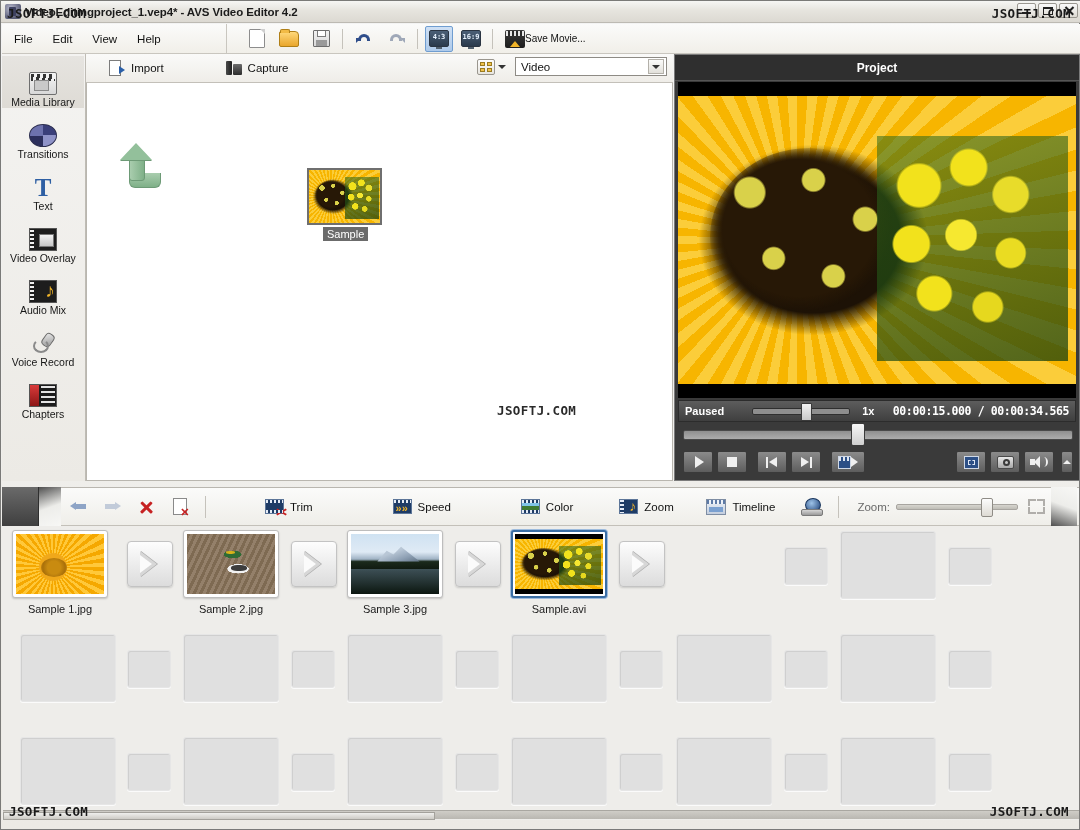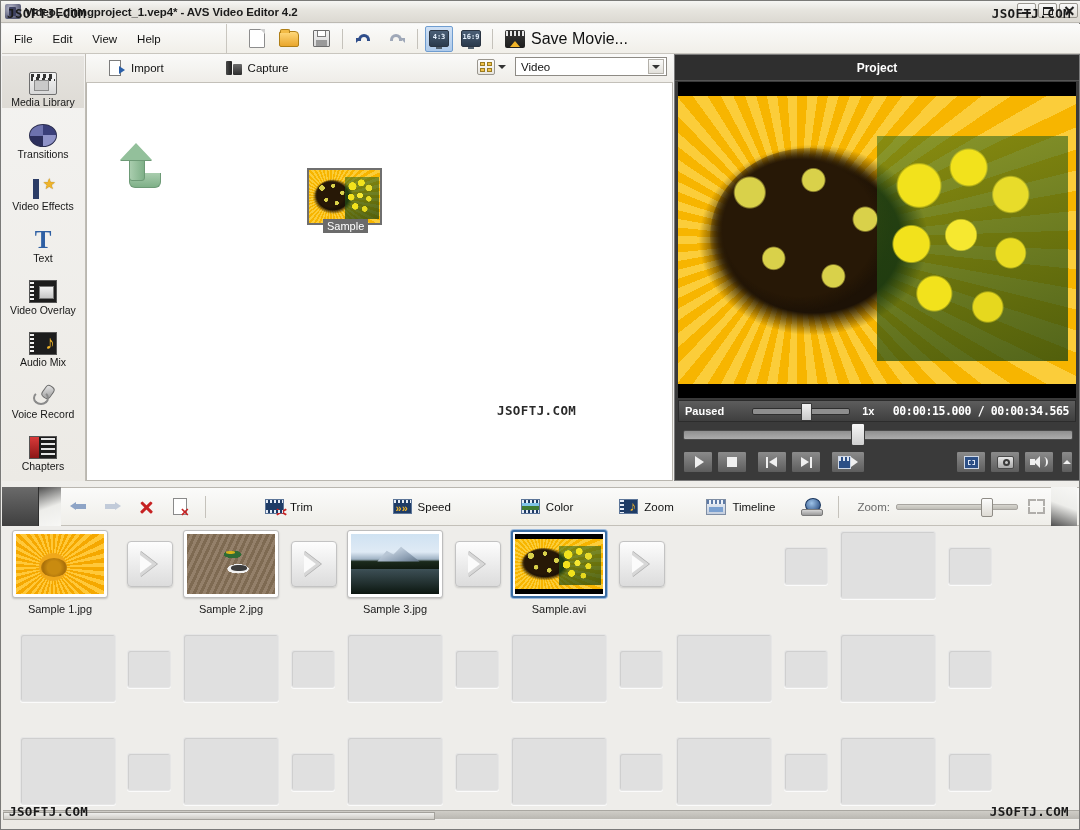--- a/index.html
+++ b/index.html
@@ -118,21 +118,21 @@
   }
   .ic-savemovie:before{
     content:"";position:absolute;left:1px;top:1px;width:18px;height:5px;
     background:repeating-linear-gradient(90deg,#e8e8e8 0 2px,#2b2b2b 2px 4px);
   }
   .ic-savemovie:after{
     content:"";position:absolute;left:5px;bottom:1px;
     border-width:0 5px 6px 5px;border-style:solid;
     border-color:transparent transparent #f0b429 transparent;
   }
-  .tb-label{font-size:16px;color:#111;margin-left:6px;}
+  .tb-label{font-size:10px;color:#111;}
 
   
   .sidebar{
     position:absolute;left:1px;top:53px;width:84px;height:427px;
     background:linear-gradient(180deg,#f4f3f1 0%,#eceae5 100%);
     border-right:1px solid #bfbcb5;
     box-sizing:border-box;
     padding-top:2px;
   }
   .sb-item{
@@ -223,21 +223,21 @@
     position:absolute;left:1px;top:0;width:0;height:0;
     border-left:16px solid transparent;border-right:16px solid transparent;border-bottom:17px solid #93c09b;
     filter:drop-shadow(0 1px 0 #6d9a76);
   }
   .media-thumb{
     position:absolute;left:220px;top:85px;width:75px;height:57px;
     background:#111;border:2px solid #6f6f6f;box-sizing:border-box;overflow:hidden;
   }
   .media-thumb .pic{position:absolute;inset:0;}
   .media-thumb-label{
-    position:absolute;left:236px;top:136px;
+    position:absolute;left:236px;top:144px;
     background:#6b6b6b;color:#fff;font-size:11px;padding:1px 4px;white-space:nowrap;
   }
 
   
   .sunflower{
     position:absolute;inset:0;
     background:
       radial-gradient(ellipse 40% 46% at 34% 50%, #1d1206 0 55%, rgba(29,18,6,0) 72%),
       repeating-conic-gradient(from 0deg at 30% 50%, #f7b500 0deg 4deg, #fbcd3a 4deg 8deg),
       linear-gradient(90deg,#f0a800 0%,#f7bd1e 55%,#2f6b1d 78%,#1f4d14 100%);
@@ -585,24 +585,20 @@
   <div class="sidebar">
     <div class="sb-item sel">
       <div class="sb-ico i-medialib"></div>
       <div class="sb-label">Media Library</div>
     </div>
     <div class="sb-item">
       <div class="sb-ico i-trans"></div>
       <div class="sb-label">Transitions</div>
     </div>
     <div class="sb-item">
-      <div class="sb-ico i-fx"></div>
-      <div class="sb-label">Video Effects</div>
-    </div>
-    <div class="sb-item">
       <div class="sb-ico i-text"></div>
       <div class="sb-label">Text</div>
     </div>
     <div class="sb-item">
       <div class="sb-ico i-overlay"></div>
       <div class="sb-label">Video Overlay</div>
     </div>
     <div class="sb-item">
       <div class="sb-ico i-audio"></div>
       <div class="sb-label">Audio Mix</div>

